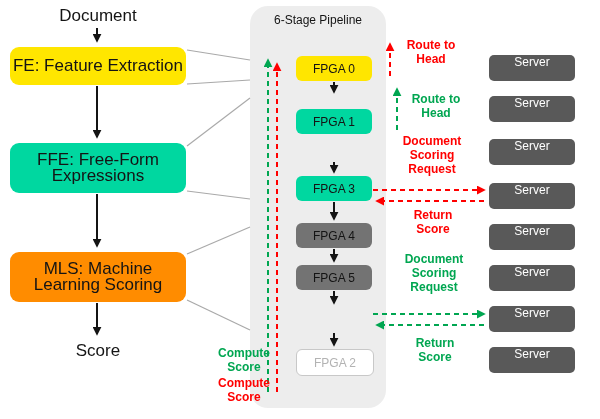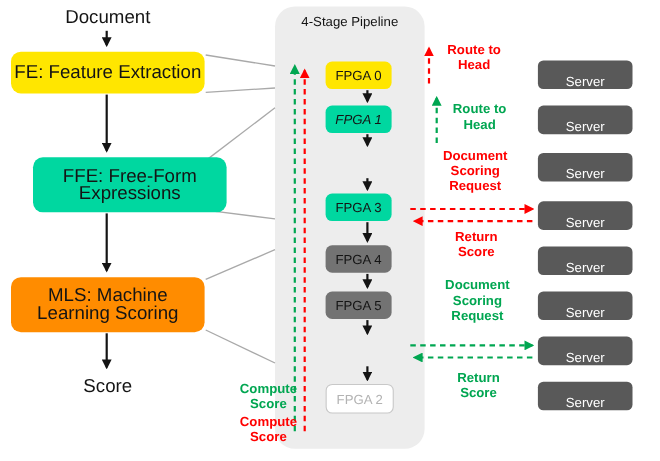--- a/index.html
+++ b/index.html
@@ -13,37 +13,37 @@
   }
   .overlay{position:absolute;left:0;top:0;width:600px;height:419px;z-index:5;pointer-events:none;}
   .flow-label{position:absolute;left:10px;width:176px;text-align:center;font-size:17px;z-index:10;}
   .flow-label.doc{top:6px;}
   .flow-label.score{top:341px;}
   .box{
     position:absolute;left:10px;width:176px;border-radius:9px;display:flex;align-items:center;justify-content:center;
     text-align:center;font-size:17px;line-height:16px;white-space:pre-line;z-index:10;
   }
   .box.fe{top:47px;height:38px;background:#FFE600;}
-  .box.ffe{top:143px;height:50px;background:#00D7A0;margin-left:20px;}
+  .box.ffe{top:143px;height:50px;background:#00D7A0;}
   .box.mls{top:252px;height:50px;background:#FF8C00;}
   .pipeline-title{position:absolute;left:250px;top:13px;width:136px;text-align:center;font-size:12px;z-index:10;}
   .stage{
-    position:absolute;left:296px;width:60px;height:25px;border-radius:6px;display:flex;align-items:center;justify-content:center;
+    position:absolute;left:296px;width:76px;height:25px;border-radius:6px;display:flex;align-items:center;justify-content:center;
     font-size:12px;z-index:10;
   }
-  .s0{top:56px;} .s1{top:96px;font-style:italic;} .s2{top:136px;} .s3{top:176px;}
+  .s0{top:56px;} .s1{top:109px;} .s2{top:136px;} .s3{top:176px;}
   .s4{top:223px;} .s5{top:265px;} .s6{top:307px;} .s7{top:349px;}
   .c-yellow{background:#FFE600;}
   .c-teal{background:#00D7A0;}
   .c-orange{background:#737373;}
   .c-ghost{background:#FFFFFF;border:1px solid #C8C8C8;color:#B3B3B3;}
   .raas-title{position:absolute;left:470px;top:14px;width:124px;text-align:center;font-size:17px;z-index:10;}
   .server{
     position:absolute;left:489px;width:86px;height:26px;background:#595959;color:#ffffff;border-radius:5px;
-    display:flex;align-items:flex-end;justify-content:center;font-size:12px;z-index:10;
+    display:flex;align-items:flex-start;justify-content:center;font-size:12px;z-index:10;
   }
   .sv0{top:55px;} .sv1{top:96px;} .sv2{top:139px;} .sv3{top:183px;}
   .sv4{top:224px;} .sv5{top:265px;} .sv6{top:306px;} .sv7{top:347px;}
   .ann{
     position:absolute;text-align:center;font-size:12px;font-weight:600;line-height:14px;white-space:pre-line;z-index:12;
   }
   .ann.red{color:#FF0000;}
   .ann.green{color:#00A651;}
   .a-route-red{left:400px;top:38px;width:62px;}
   .a-route-green{left:405px;top:92px;width:62px;}
@@ -127,21 +127,21 @@
     <span>FFE: Free-Form
 Expressions</span>
   </div>
   <div class="box mls">
     <span>MLS: Machine
 Learning Scoring</span>
   </div>
 
   <div class="flow-label score">Score</div>
 
-  <div class="pipeline-title">4-Stage Pipeline</div>
+  <div class="pipeline-title">6-Stage Pipeline</div>
 
   <div class="stage s0 c-yellow">
       <span>FPGA 0</span>
     </div>
   <div class="stage s1 c-teal">
       <span>FPGA 1</span>
     </div>
   <div class="stage s3 c-teal">
       <span>FPGA 3</span>
     </div>

